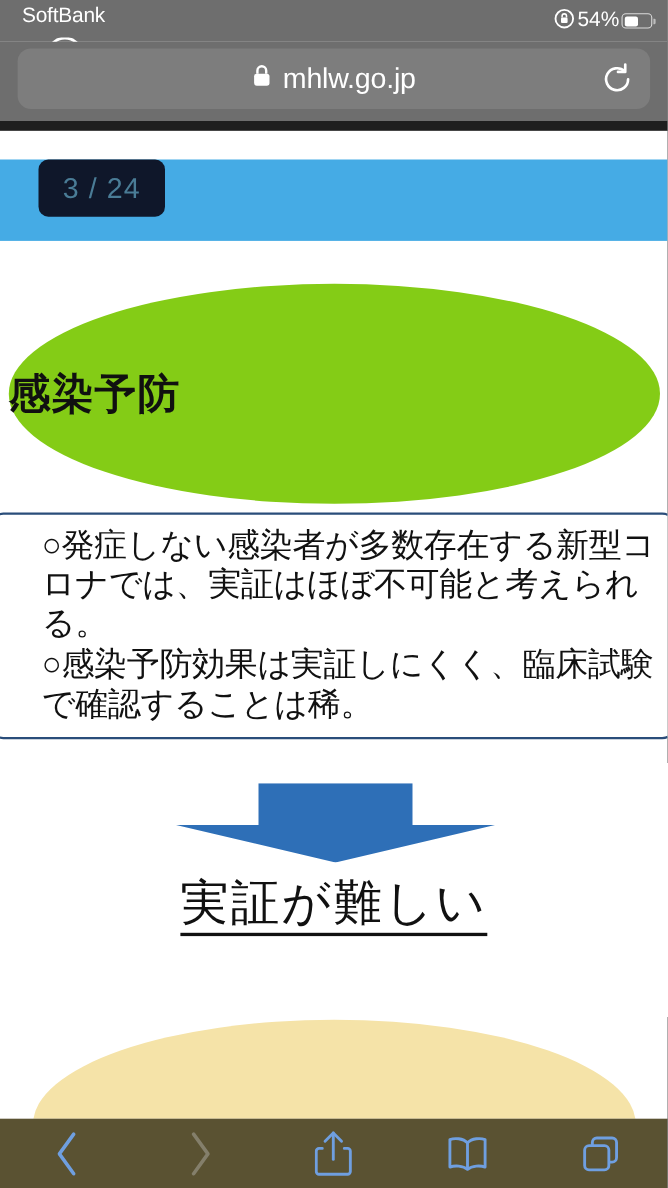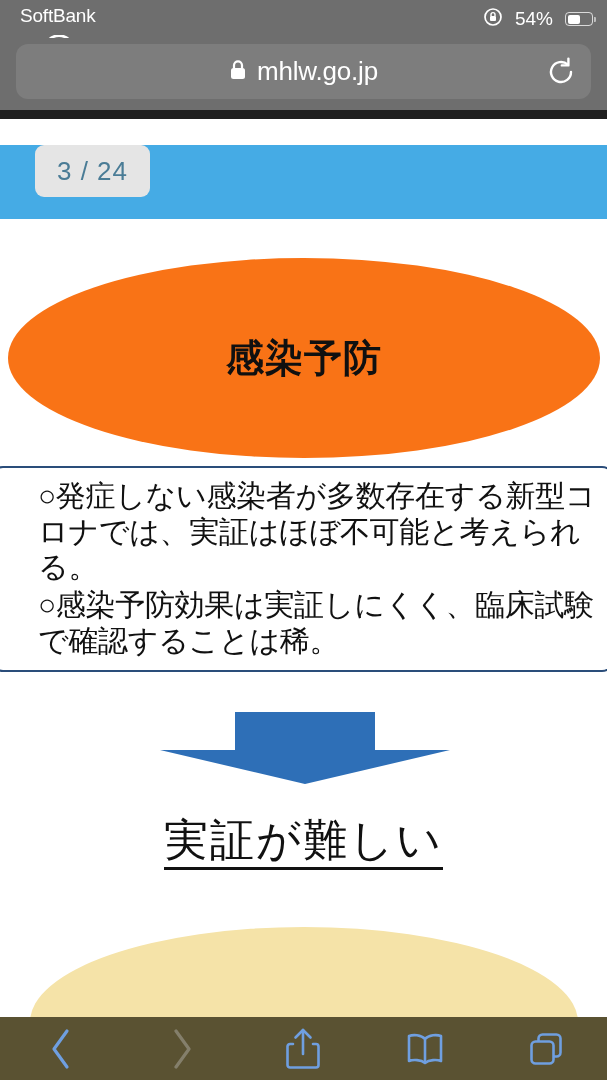--- a/index.html
+++ b/index.html
@@ -62,21 +62,21 @@
     text-align: center;
     font-size: 19px;
     font-weight: bold;
     letter-spacing: 0.2px;
   }
   .sb-right {
     position: absolute;
     right: 14px;
     display: flex;
     align-items: center;
-    gap: 12px;
+    gap: 2px;
   }
   .battery-pct { font-size: 19px; }
   .battery {
     position: relative;
     width: 28px; height: 14px;
     border: 1.6px solid rgba(255,255,255,0.75);
     border-radius: 4px;
     box-sizing: border-box;
   }
   .battery::after {
@@ -150,40 +150,39 @@
   .blue-band {
     position: absolute;
     left: 0; top: 26px;
     width: 607px; height: 74px;
     background: #45abe5;
   }
   .page-badge {
     position: absolute;
     left: 35px; top: 26px;
     width: 115px; height: 52px;
-    background: #e5e5e5;
+    background: #0f172a;
     border-radius: 9px;
     display: flex;
     align-items: center;
     justify-content: center;
     color: #4a7c96;
     font-size: 26px;
     letter-spacing: 1px;
   }
 
   
   .hero-ellipse {
     position: absolute;
     left: 8px; top: 139px;
     width: 592px; height: 200px;
-    background: #f97316;
+    background: #84cc16;
     border-radius: 50%;
     display: flex;
     flex-direction: column;
-    align-items: center;
     justify-content: center;
     gap: 8px;
   }
   .hero-title {
     font-size: 38px;
     font-weight: bold;
     color: #101010;
     letter-spacing: 1px;
   }
   .hero-sub {
@@ -217,21 +216,21 @@
   
   .arrow {
     position: absolute;
     left: 160px; top: 593px;
     width: 290px; height: 72px;
   }
 
   
   .conclusion {
     position: absolute;
-    left: 0; top: 692px;
+    left: 0; top: 672px;
     width: 607px;
     text-align: center;
   }
   .conclusion span {
     font-size: 44px;
     color: #111111;
     border-bottom: 3px solid #111111;
     padding-bottom: 3px;
     letter-spacing: 2px;
   }

